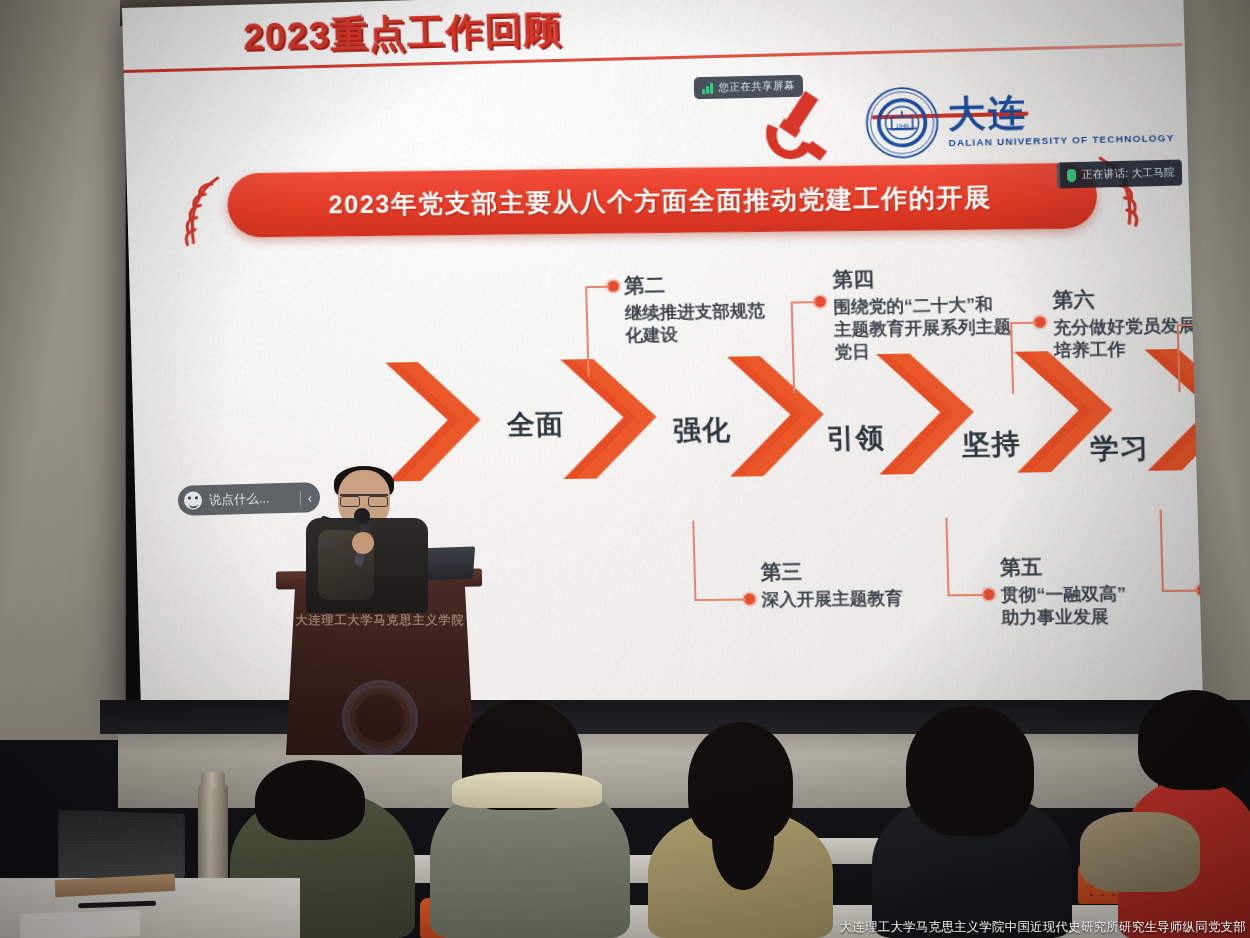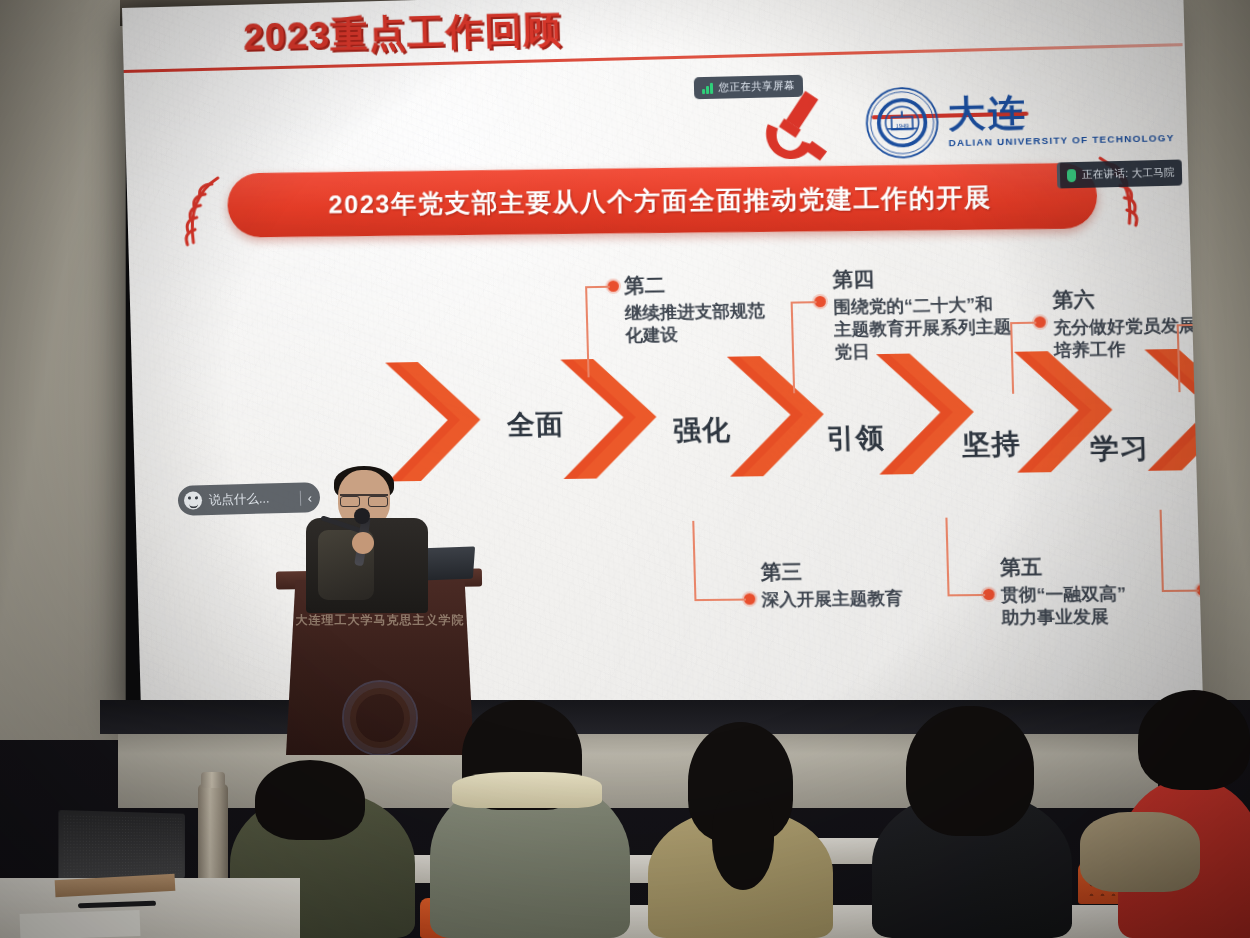--- a/index.html
+++ b/index.html
@@ -505,13 +505,14 @@
   </div>
 
   <div class="chat-bar">
     <span class="smiley"></span>
     <span class="chat-ph">说点什么...</span>
     <span class="chat-sep"></span>
     <span class="chat-arrow">‹</span>
   </div>
 
   <div class="vignette"></div>
+  <div class="caption">大连理工大学马克思主义学院中国近现代史研究所研究生导师纵同党支部</div>
 </div>
 
 </body></html>

